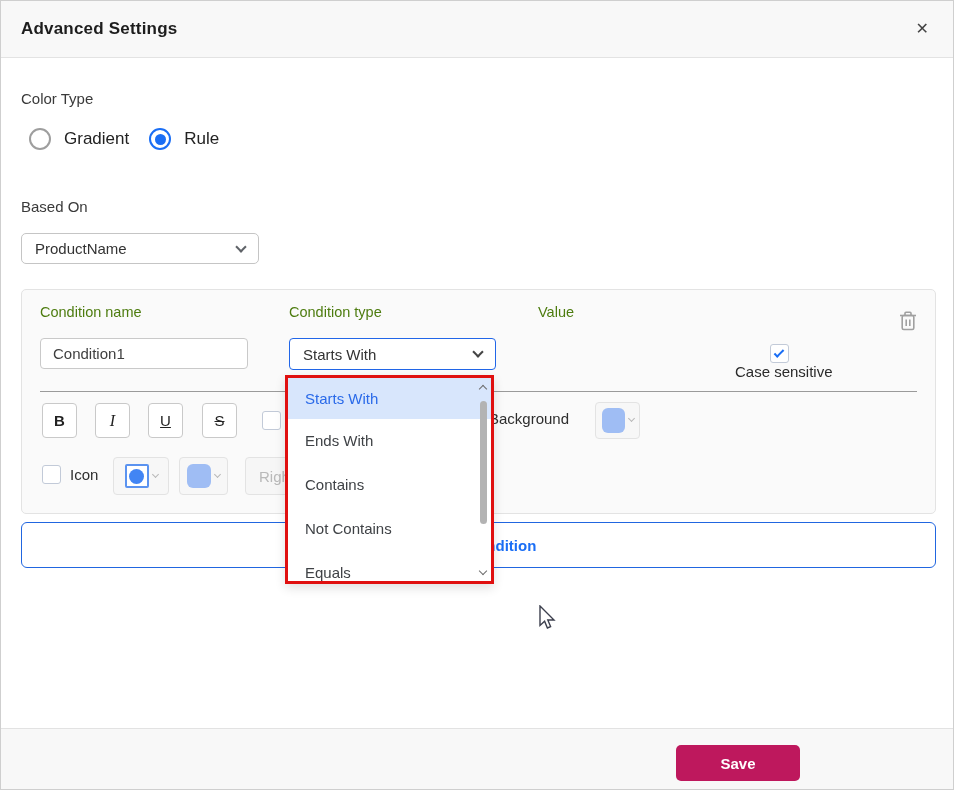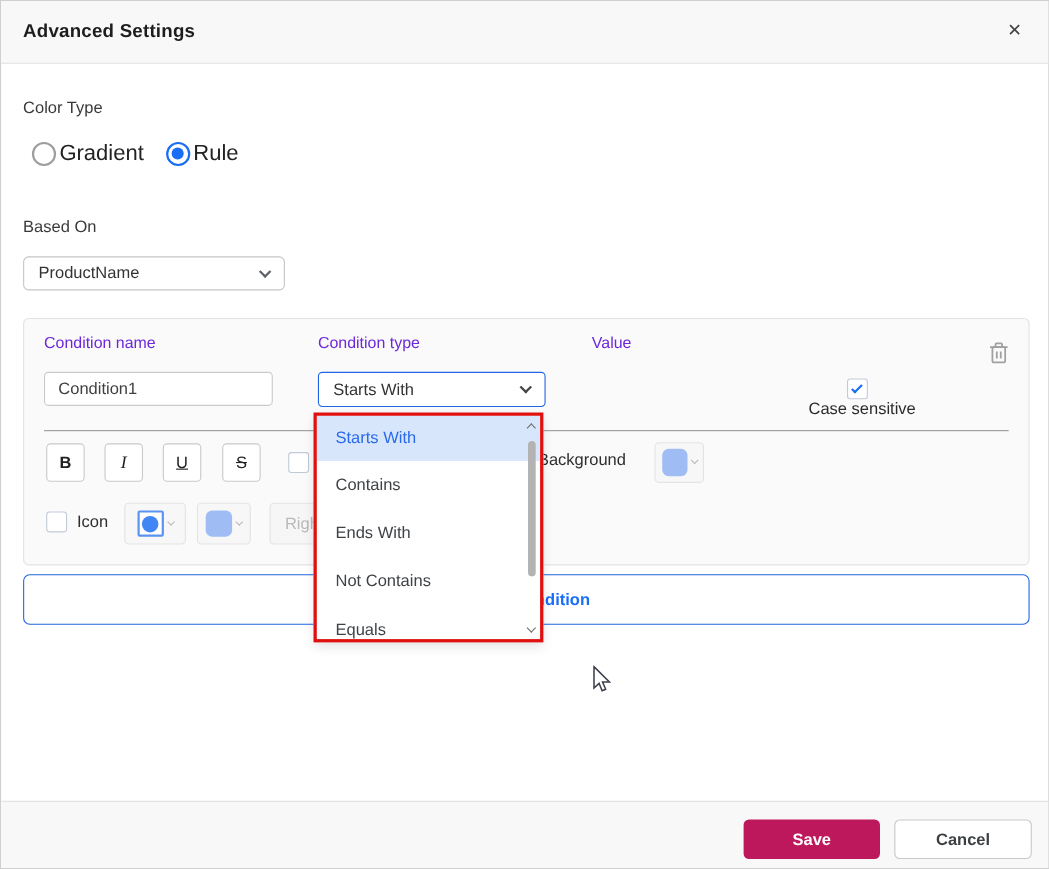--- a/index.html
+++ b/index.html
@@ -31,39 +31,39 @@
     transform:rotate(45deg); margin-top:-4px; }
   .chev.small { width:5px; height:5px; border-width:1.5px; border-color:#b9b9b9; }
 
   
   .color-type-label { position:absolute; left:20px; top:89px; }
   .radio-row { position:absolute; left:28px; top:127px; display:flex; align-items:center; }
   .radio { width:22px; height:22px; border-radius:50%; background:#fff;
     border:2px solid #9e9e9e; display:flex; align-items:center; justify-content:center; cursor:pointer; }
   .radio.checked { border-color:#1a6ef5; }
   .radio-dot { width:11px; height:11px; border-radius:50%; background:#1a6ef5; }
-  .radio-label { font-size:20px; color:#222; margin-left:3px; cursor:pointer; }
+  .radio-label { font-size:17px; color:#222; margin-left:13px; cursor:pointer; }
   .radio-gap { width:20px; }
 
   
   .based-on-label { position:absolute; left:20px; top:197px; }
   .based-select {
     position:absolute; left:20px; top:232px; width:238px; height:31px;
     border:1px solid #c5c5c5; border-radius:5px; background:#fff;
     display:flex; align-items:center; padding:0 13px; cursor:pointer;
   }
   .based-select .sel-text { font-size:15px; color:#333; }
   .based-select .chev { margin-left:auto; border-color:#5f6368; }
 
   
   .panel {
     position:absolute; left:20px; top:288px; width:915px; height:225px;
     background:#fafafa; border:1px solid #e3e3e3; border-radius:5px;
   }
-  .panel .col-label { position:absolute; top:14px; font-size:14.5px; color:#6d28d9; }
+  .panel .col-label { position:absolute; top:14px; font-size:14.5px; color:#4d7c0f; }
   .lbl-name { left:18px; } .lbl-type { left:267px; } .lbl-value { left:516px; }
 
   .txt-input {
     position:absolute; top:48px; height:31px; border:1px solid #c9c9c9; border-radius:4px;
     background:#fff; font-size:15px; color:#3f3f3f; padding:0 12px;
     font-family:"Liberation Sans", sans-serif; outline:none;
   }
   .name-input { left:18px; width:208px; }
   .value-input { left:516px; width:136px; }
   .value-input::placeholder { font-style:italic; color:#a3a3a3; }
@@ -248,35 +248,34 @@
     </div>
     <button class="pos-btn">Right</button>
   </div>
 
   <div class="add-bar">
     <span>+ Add Condition</span>
   </div>
 
   <div class="dropdown">
     <div class="dd-item selected">Starts With</div>
+    <div class="dd-item">Ends With</div>
     <div class="dd-item">Contains</div>
-    <div class="dd-item">Ends With</div>
     <div class="dd-item">Not Contains</div>
     <div class="dd-item">Equals</div>
     <div class="dd-scrollbar">
       <span class="scroll-arrow scroll-up"></span>
       <span class="dd-thumb"></span>
       <span class="scroll-arrow scroll-down"></span>
     </div>
   </div>
 
   <div class="cursor">
     <svg width="19" height="27" viewBox="0 0 19 27">
       <path d="M2 1 L2 20.5 L6.6 16.2 L9.4 23 L12.6 21.6 L9.8 15 L16 15 Z" fill="#ffffff" stroke="#3c3f4d" stroke-width="1.4" stroke-linejoin="miter"></path>
     </svg>
   </div>
 
   <div class="dlg-footer">
     <button class="btn-save">Save</button>
-    <button class="btn-cancel">Cancel</button>
   </div>
 
 </div>
 
 </body></html>

